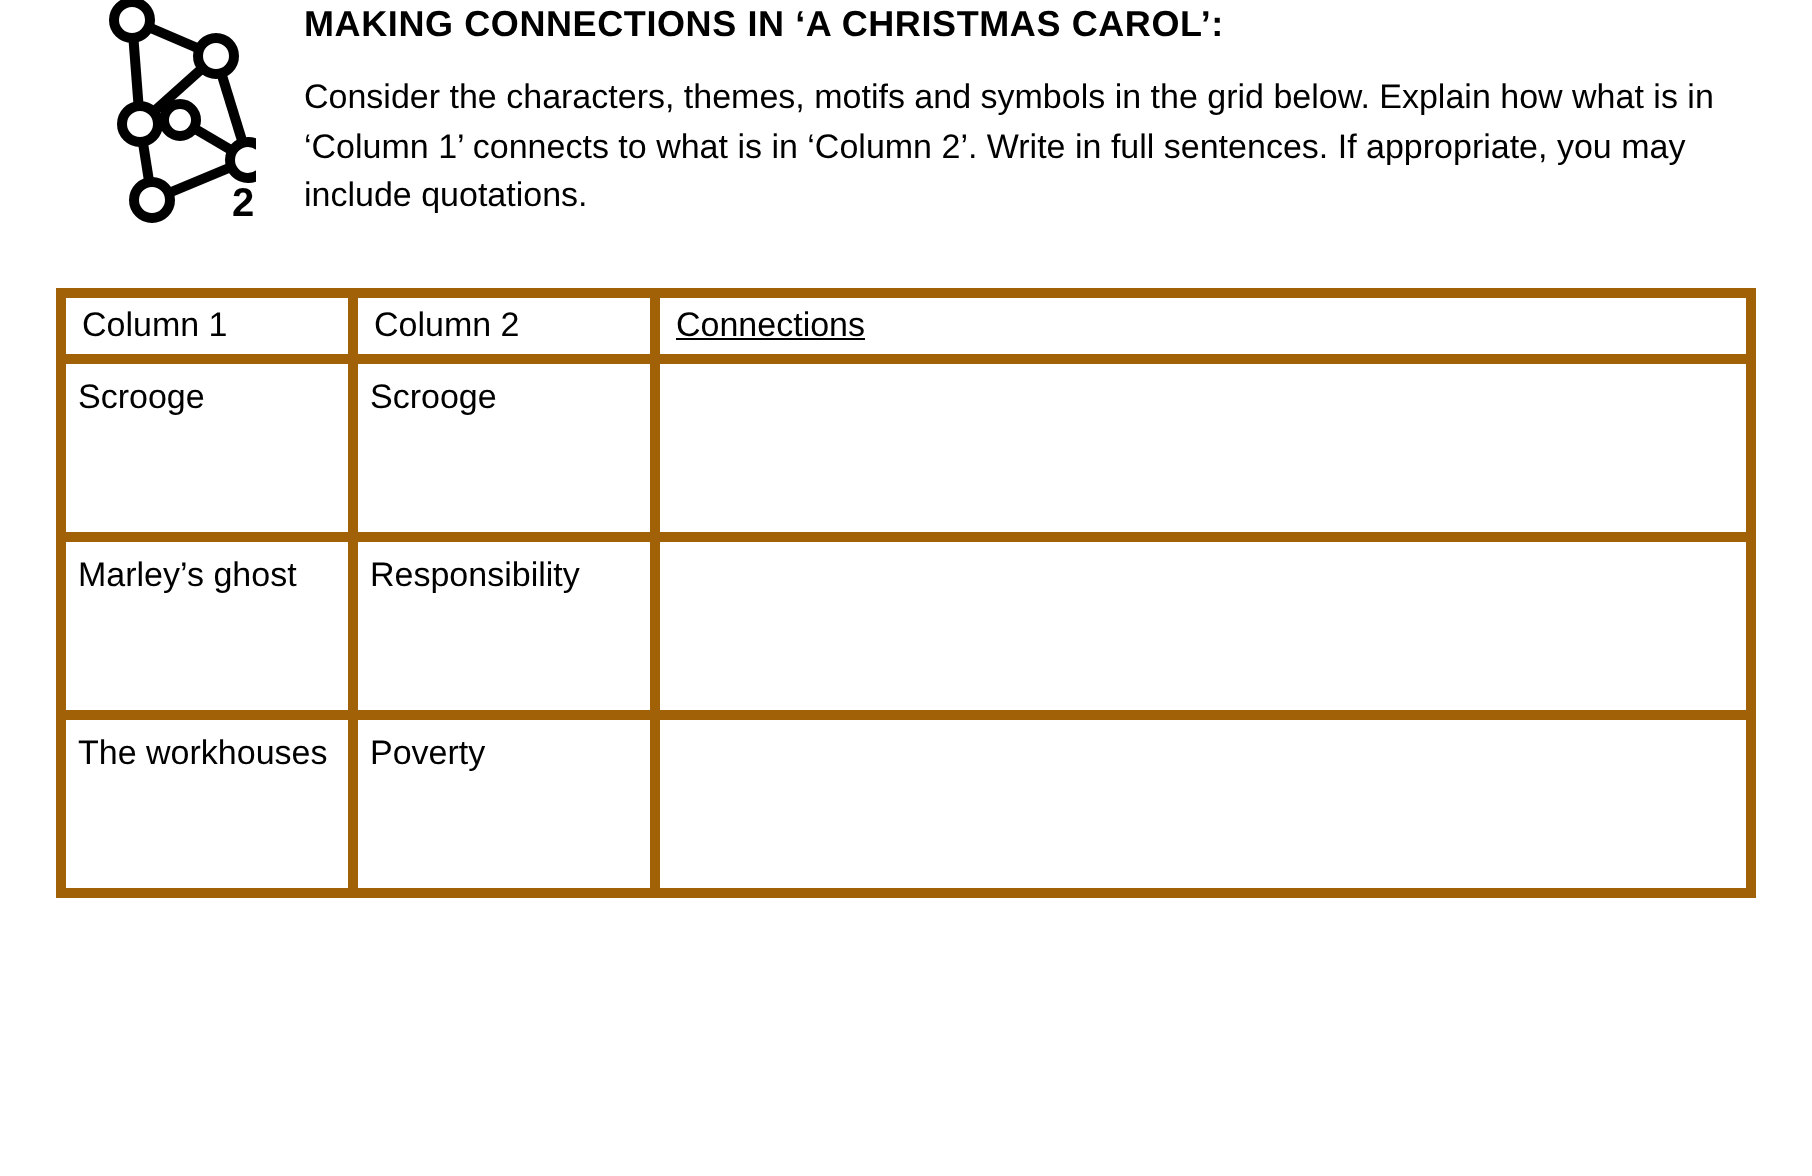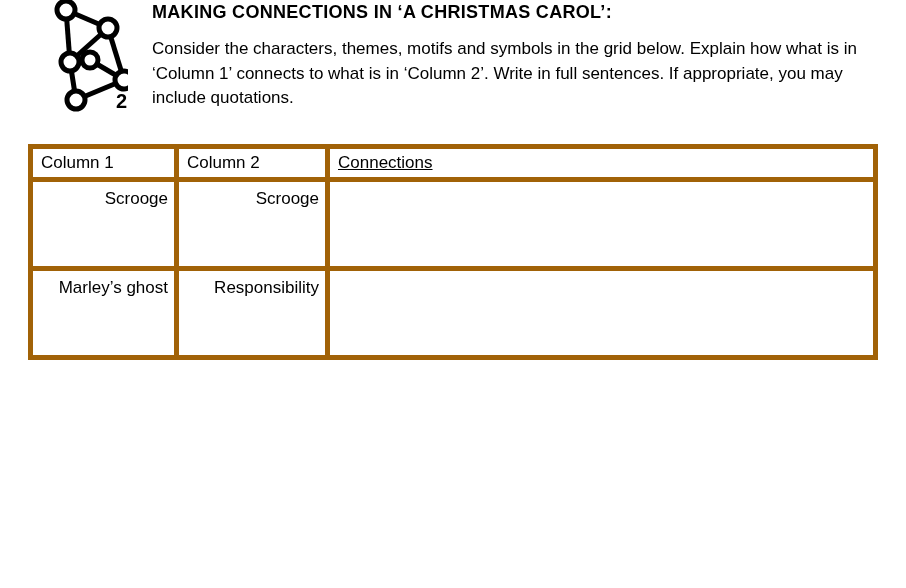--- a/index.html
+++ b/index.html
@@ -67,21 +67,21 @@
   table.grid th {
     font-weight: 500;
     text-align: left;
     padding: 4px 8px 4px 8px;
     height: 20px;
   }
   table.grid th.col1 { width: 125px; text-align:left; }
   table.grid th.col2 { width: 130px; text-align:left; }
   table.grid th.col3 { text-align:left;text-decoration:underline; }
   table.grid td.col1, table.grid td.col2 {
-    text-align: right;
+    text-align: left;
     padding: 6px 6px 0 6px;
     height: 78px;
   }
   table.grid td.col3 {
     padding: 6px 8px;
   }
   .cell-text { line-height: 1.25; }
 </style>
 </head>
 <body>
@@ -143,17 +143,28 @@
           <td class="col1">
               <div class="cell-text">Marley’s ghost</div>
             </td>
           <td class="col2">
               <div class="cell-text">Responsibility</div>
             </td>
           <td class="col3">
               <div class="cell-text"></div>
             </td>
         </tr>
+        <tr>
+          <td class="col1">
+              <div class="cell-text">The workhouses</div>
+            </td>
+          <td class="col2">
+              <div class="cell-text">Poverty</div>
+            </td>
+          <td class="col3">
+              <div class="cell-text"></div>
+            </td>
+        </tr>
       </tbody>
     </table>
   </div>
 
 </div>
 
 </body></html>

